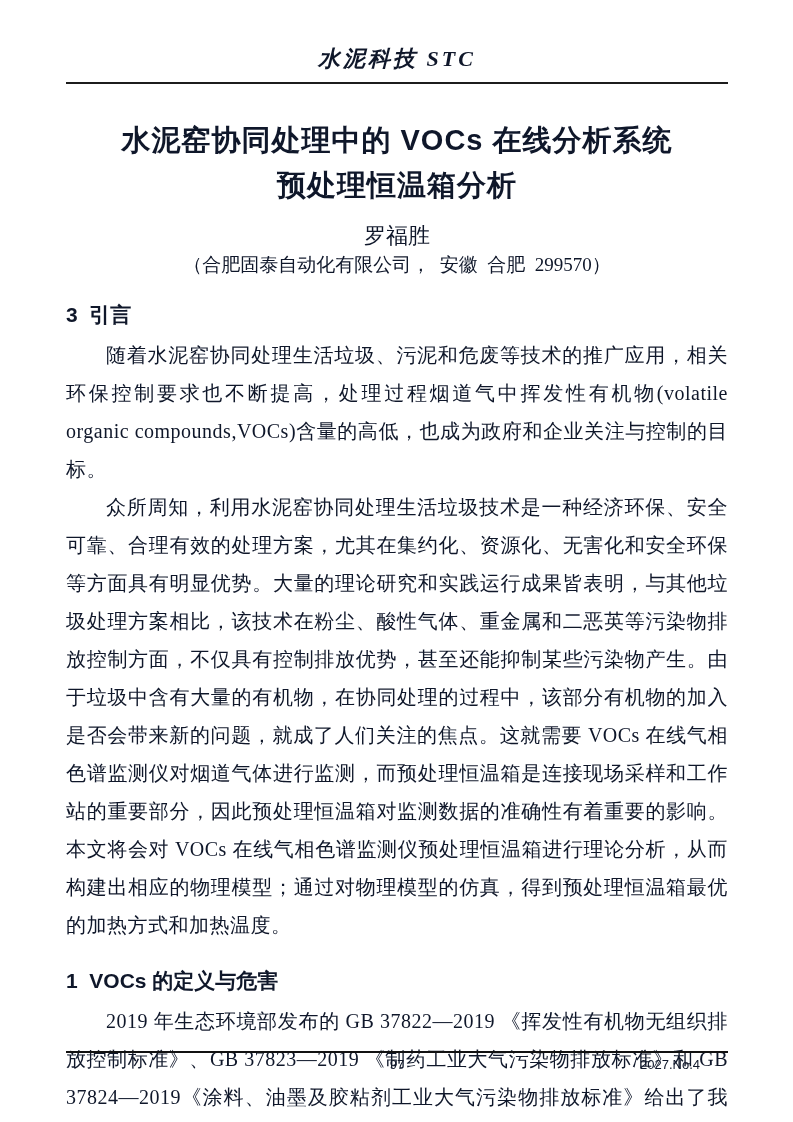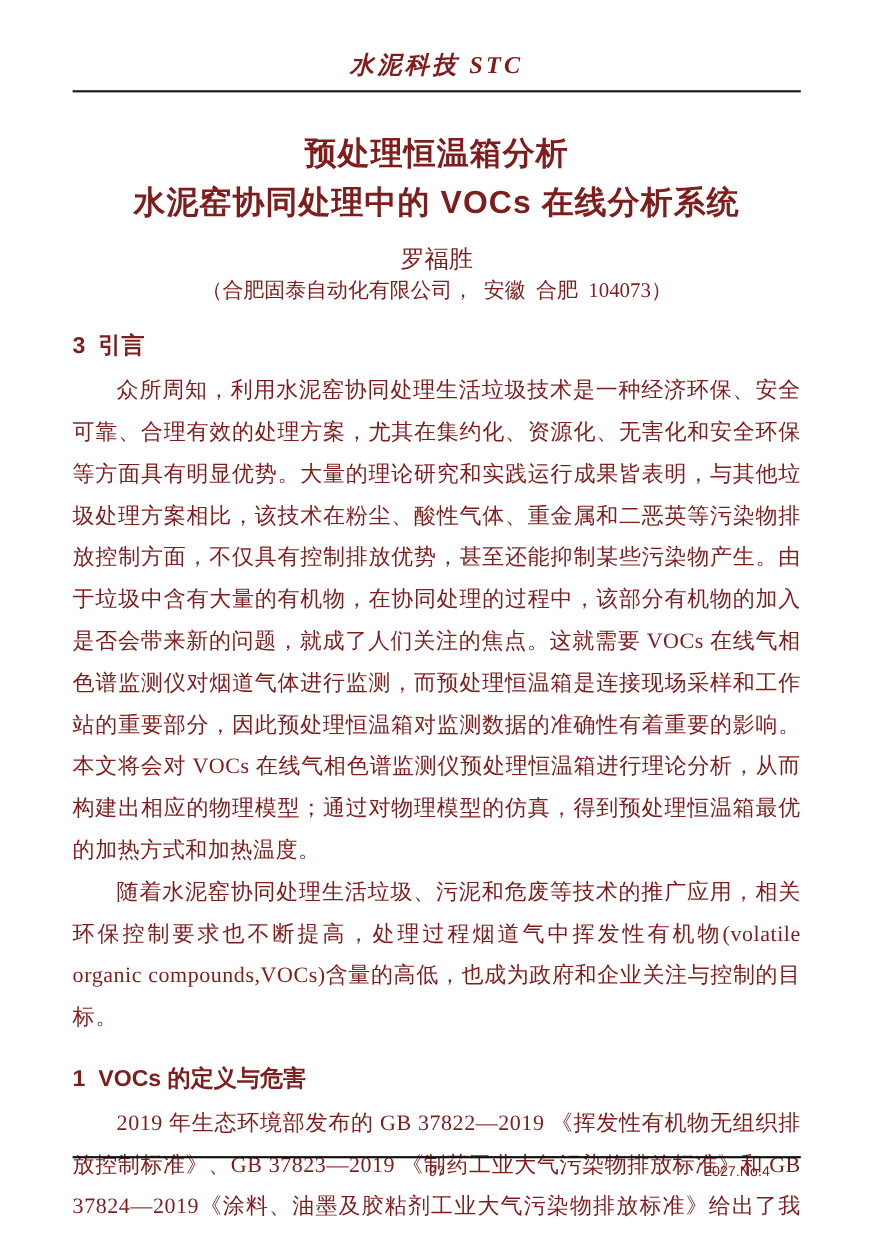--- a/index.html
+++ b/index.html
@@ -5,21 +5,21 @@
   html, body {
     margin: 0;
     padding: 0;
     background: #ffffff;
   }
   .page {
     position: relative;
     width: 793px;
     height: 1122px;
     background: #ffffff;
-    color: #7f1d1d;
+    color: #0f172a;
     font-family: "Liberation Serif", "DejaVu Serif", serif;
     box-sizing: border-box;
     overflow: hidden;
   }
   .content {
     position: absolute;
     left: 66px;
     right: 65px;
     top: 0;
   }
@@ -117,32 +117,32 @@
 <body>
 
 <div class="page">
 
   <div class="content">
 
     <div class="journal-header">水泥科技 STC</div>
     <hr class="header-rule">
 
     <div class="article-title">
+      <div>水泥窑协同处理中的 VOCs 在线分析系统</div>
       <div>预处理恒温箱分析</div>
-      <div>水泥窑协同处理中的 VOCs 在线分析系统</div>
     </div>
 
     <div class="author">罗福胜</div>
 
-    <div class="affiliation">（合肥固泰自动化有限公司，  安徽  合肥  104073）</div>
+    <div class="affiliation">（合肥固泰自动化有限公司，  安徽  合肥  299570）</div>
 
     <div>
       <div class="section-heading">3  引言</div>
+      <p class="para">随着水泥窑协同处理生活垃圾、污泥和危废等技术的推广应用，相关环保控制要求也不断提高，处理过程烟道气中挥发性有机物(volatile organic compounds,VOCs)含量的高低，也成为政府和企业关注与控制的目标。</p>
       <p class="para">众所周知，利用水泥窑协同处理生活垃圾技术是一种经济环保、安全可靠、合理有效的处理方案，尤其在集约化、资源化、无害化和安全环保等方面具有明显优势。大量的理论研究和实践运行成果皆表明，与其他垃圾处理方案相比，该技术在粉尘、酸性气体、重金属和二恶英等污染物排放控制方面，不仅具有控制排放优势，甚至还能抑制某些污染物产生。由于垃圾中含有大量的有机物，在协同处理的过程中，该部分有机物的加入是否会带来新的问题，就成了人们关注的焦点。这就需要 VOCs 在线气相色谱监测仪对烟道气体进行监测，而预处理恒温箱是连接现场采样和工作站的重要部分，因此预处理恒温箱对监测数据的准确性有着重要的影响。本文将会对 VOCs 在线气相色谱监测仪预处理恒温箱进行理论分析，从而构建出相应的物理模型；通过对物理模型的仿真，得到预处理恒温箱最优的加热方式和加热温度。</p>
-      <p class="para">随着水泥窑协同处理生活垃圾、污泥和危废等技术的推广应用，相关环保控制要求也不断提高，处理过程烟道气中挥发性有机物(volatile organic compounds,VOCs)含量的高低，也成为政府和企业关注与控制的目标。</p>
     </div>
 
     <div>
       <div class="section-heading">1  VOCs 的定义与危害</div>
       <p class="para">2019 年生态环境部发布的 GB 37822—2019 《挥发性有机物无组织排放控制标准》、GB 37823—2019 《制药工业大气污染物排放标准》和 GB 37824—2019《涂料、油墨及胶粘剂工业大气污染物排放标准》给出了我国对挥发性有机物 VOCs 的定义，即“参与大气光化学反应的有机化合物，或者根据有关规定确定的有机化</p>
     </div>
 
   </div>
 
   <div class="footer">

